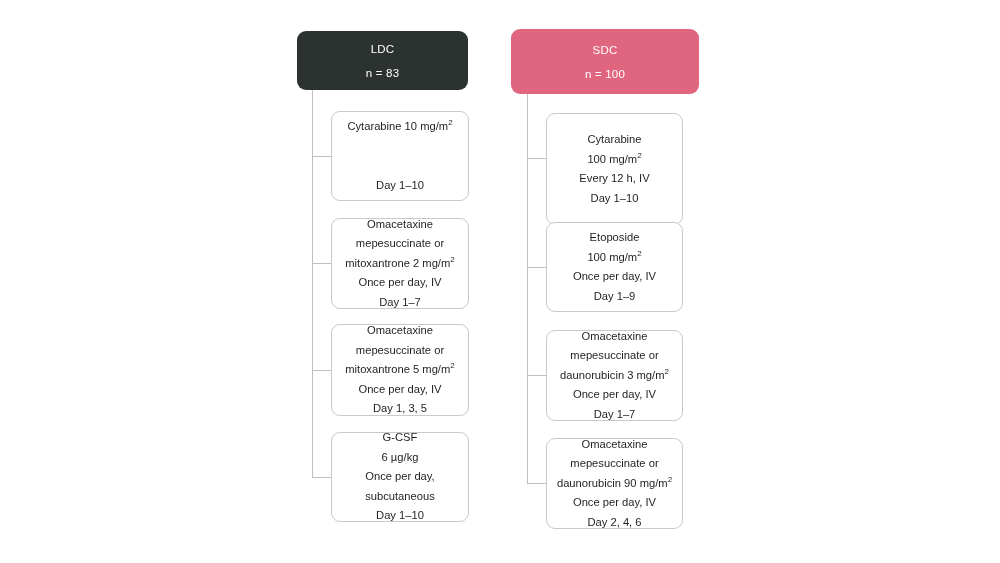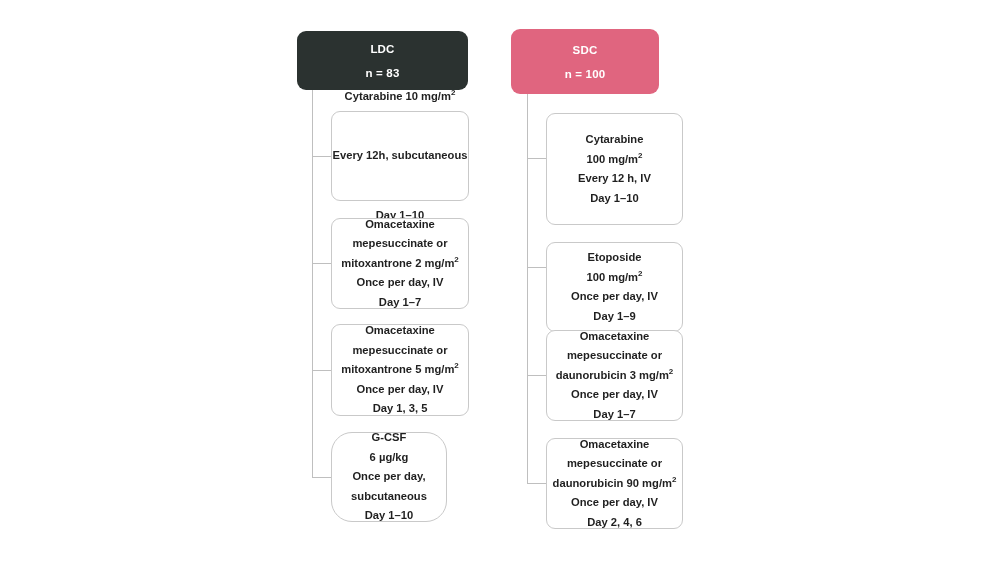--- a/index.html
+++ b/index.html
@@ -12,21 +12,20 @@
     height: 563px;
     font-family: "Liberation Sans", sans-serif;
     color: #1a1a1a;
     overflow: hidden;
   }
 
   #diagram {
     position: relative;
     width: 1000px;
     height: 563px;
-    font-weight: bold;
   }
 
   
   .trunk {
     position: absolute;
     width: 1px;
     background: #bfbfbf;
   }
   .branch {
     position: absolute;
@@ -97,21 +96,20 @@
   <div class="trunk" style="left:312px; top:90px; height:388px;"></div>
   <div class="branch" style="left:312px; top:156px; width:19px;"></div>
   <div class="branch" style="left:312px; top:263px; width:19px;"></div>
   <div class="branch" style="left:312px; top:370px; width:19px;"></div>
   <div class="branch" style="left:312px; top:477px; width:19px;"></div>
 
   <div class="node-box" style="left:331px; top:111px; width:138px; height:90px;gap:40px;">
     <div class="node-line">
       <span>Cytarabine 10 mg/m</span><sup>2</sup>
     </div>
-    <div class="node-line">Every 12h, subcutaneous</div>
     <div class="node-line">Day 1–10</div>
   </div>
 
   <div class="node-box" style="left:331px; top:218px; width:138px; height:91px;">
     <div class="node-line">Omacetaxine</div>
     <div class="node-line">mepesuccinate or</div>
     <div class="node-line">
       <span>mitoxantrone 2 mg/m</span><sup>2</sup>
     </div>
     <div class="node-line">Once per day, IV</div>
@@ -121,49 +119,49 @@
   <div class="node-box" style="left:331px; top:324px; width:138px; height:92px;">
     <div class="node-line">Omacetaxine</div>
     <div class="node-line">mepesuccinate or</div>
     <div class="node-line">
       <span>mitoxantrone 5 mg/m</span><sup>2</sup>
     </div>
     <div class="node-line">Once per day, IV</div>
     <div class="node-line">Day 1, 3, 5</div>
   </div>
 
-  <div class="node-box" style="left:331px; top:432px; width:116px; height:90px;border-radius:21px;">
+  <div class="node-box" style="left:331px; top:432px; width:138px; height:90px;">
     <div class="node-line">G-CSF</div>
     <div class="node-line">6 µg/kg</div>
     <div class="node-line">Once per day,</div>
     <div class="node-line">subcutaneous</div>
     <div class="node-line">Day 1–10</div>
   </div>
 
-  <div class="group-header" id="sdc-header" style="left:511px; top:29px; width:148px; height:65px; background:#E0657F;">
+  <div class="group-header" id="sdc-header" style="left:511px; top:29px; width:188px; height:65px; background:#E0657F;">
     <div class="g-title">SDC</div>
     <div class="g-sub">n = 100</div>
   </div>
 
   <div class="trunk" style="left:527px; top:94px; height:390px;"></div>
   <div class="branch" style="left:527px; top:158px; width:19px;"></div>
   <div class="branch" style="left:527px; top:267px; width:19px;"></div>
   <div class="branch" style="left:527px; top:375px; width:19px;"></div>
   <div class="branch" style="left:527px; top:483px; width:19px;"></div>
 
   <div class="node-box" style="left:546px; top:113px; width:137px; height:112px;">
     <div class="node-line">Cytarabine</div>
     <div class="node-line">
       <span>100  mg/m</span><sup>2</sup>
     </div>
     <div class="node-line">Every 12 h, IV</div>
     <div class="node-line">Day  1–10</div>
   </div>
 
-  <div class="node-box" style="left:546px; top:222px; width:137px; height:90px;margin-top:20px;">
+  <div class="node-box" style="left:546px; top:222px; width:137px; height:90px;">
     <div class="node-line">Etoposide</div>
     <div class="node-line">
       <span>100  mg/m</span><sup>2</sup>
     </div>
     <div class="node-line">Once per day, IV</div>
     <div class="node-line">Day 1–9</div>
   </div>
 
   <div class="node-box" style="left:546px; top:330px; width:137px; height:91px;">
     <div class="node-line">Omacetaxine</div>

